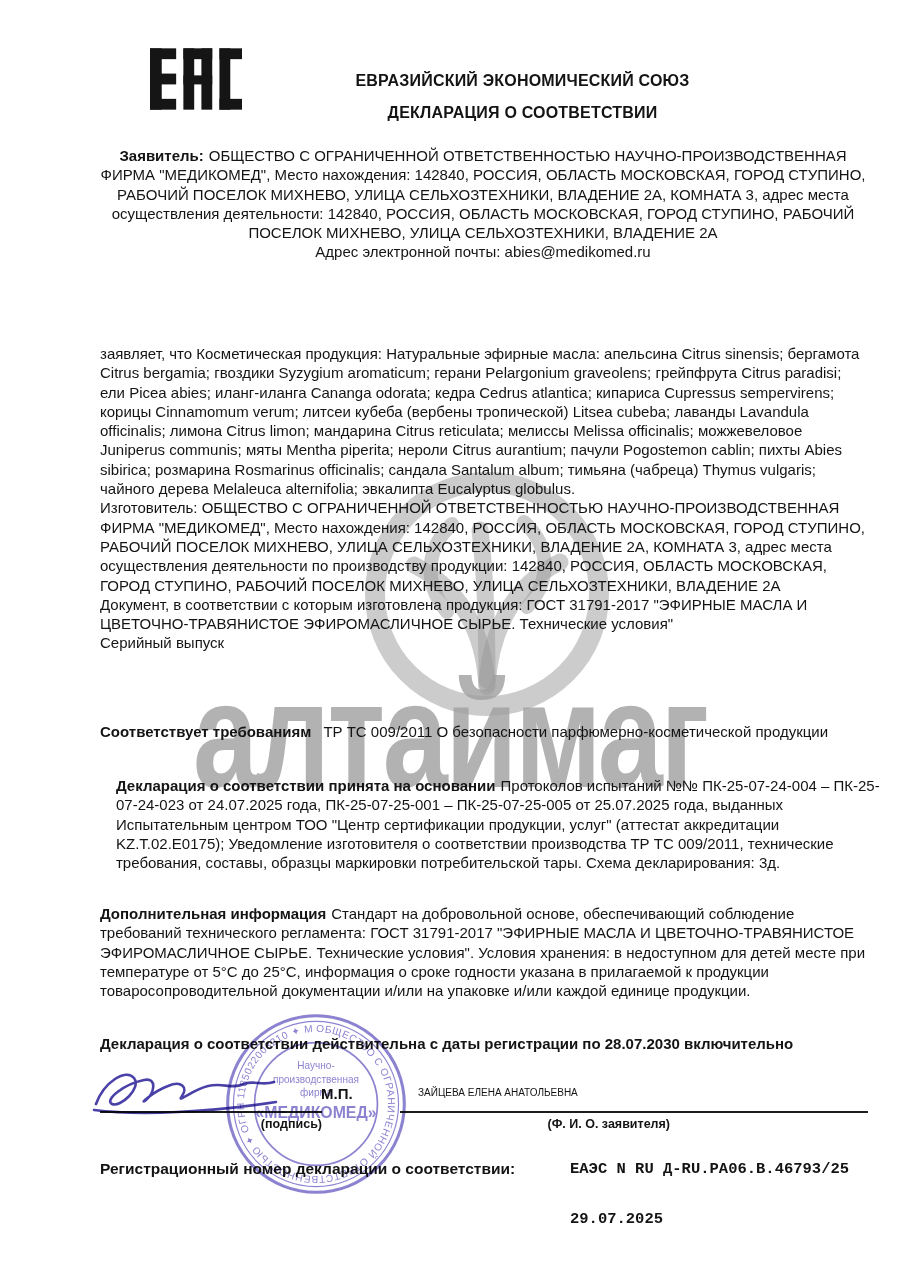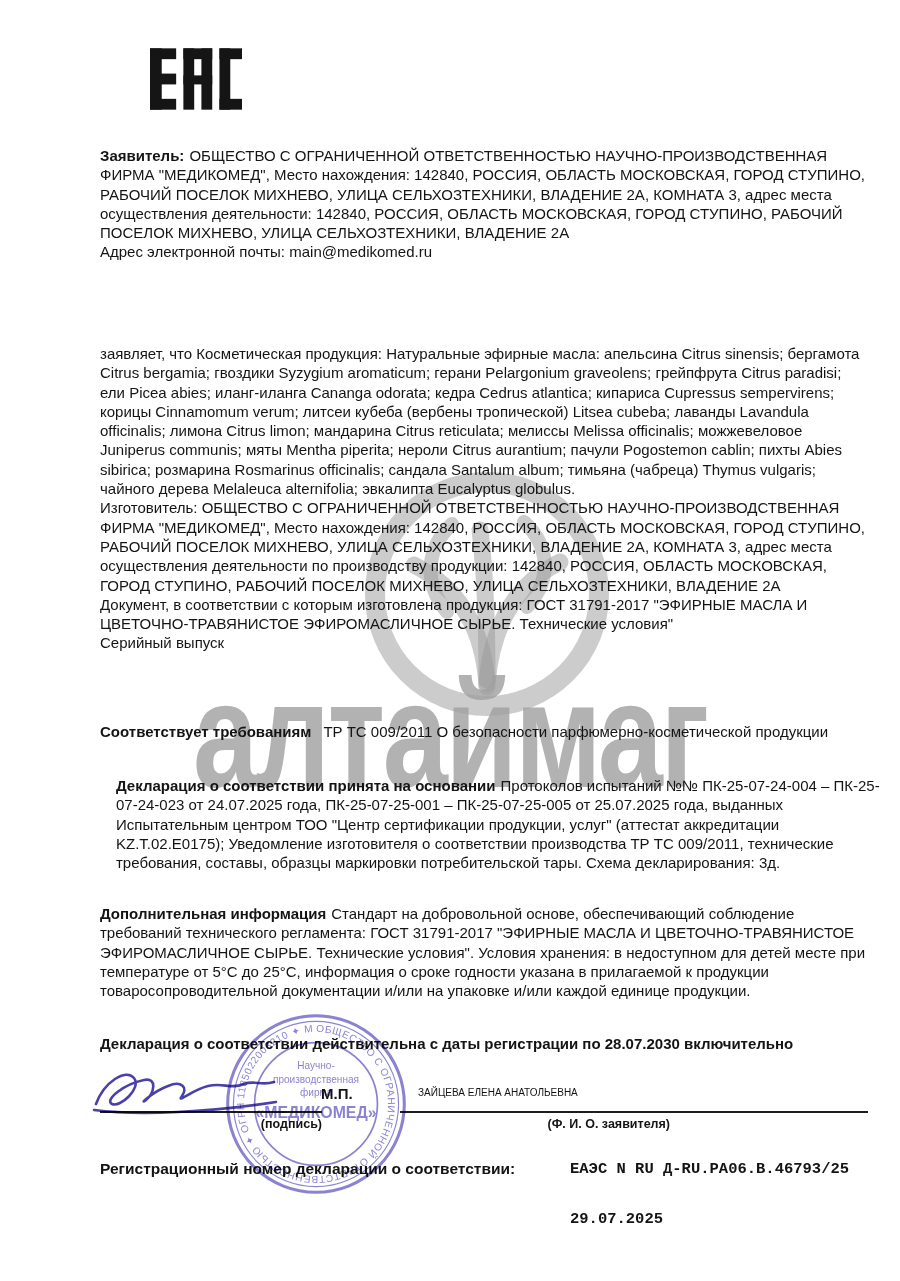--- a/index.html
+++ b/index.html
@@ -54,24 +54,26 @@
         <rect x="0" y="56" width="29" height="12"></rect>
       <rect x="37" y="0" width="12" height="68"></rect>
         <rect x="57" y="0" width="12" height="68"></rect>
       <rect x="37" y="0" width="32" height="12"></rect>
         <rect x="37" y="30" width="32" height="10"></rect>
       <rect x="77" y="0" width="12" height="68"></rect>
         <rect x="77" y="0" width="25" height="12"></rect>
       <rect x="77" y="56" width="25" height="12"></rect>
     </svg>
   </div>
+  <div class="abs content title" style="left:185px;top:72px;width:675px;">ЕВРАЗИЙСКИЙ ЭКОНОМИЧЕСКИЙ СОЮЗ</div>
+  <div class="abs content title" style="left:185px;top:104px;width:675px;">ДЕКЛАРАЦИЯ О СООТВЕТСТВИИ</div>
 
-  <div class="abs content para" style="left:100px;top:146px;width:766px;">
+  <div class="abs content para" style="left:100px;top:146px;width:766px;text-align:center;">
     <span class="lead">Заявитель:</span><span>ОБЩЕСТВО С ОГРАНИЧЕННОЙ ОТВЕТСТВЕННОСТЬЮ НАУЧНО-ПРОИЗВОДСТВЕННАЯ ФИРМА "МЕДИКОМЕД", Место нахождения: 142840, РОССИЯ, ОБЛАСТЬ МОСКОВСКАЯ, ГОРОД СТУПИНО, РАБОЧИЙ ПОСЕЛОК МИХНЕВО, УЛИЦА СЕЛЬХОЗТЕХНИКИ, ВЛАДЕНИЕ 2А, КОМНАТА 3, адрес места осуществления деятельности: 142840, РОССИЯ, ОБЛАСТЬ МОСКОВСКАЯ, ГОРОД СТУПИНО, РАБОЧИЙ ПОСЕЛОК МИХНЕВО, УЛИЦА СЕЛЬХОЗТЕХНИКИ, ВЛАДЕНИЕ 2А</span>
-    <div>Адрес электронной почты: main@medikomed.ru</div>
+    <div>Адрес электронной почты: abies@medikomed.ru</div>
   </div>
 
 
   <div class="abs content para" style="left:100px;top:344px;width:766px;">
     <div>заявляет, что Косметическая продукция: Натуральные эфирные масла: апельсина Citrus sinensis; бергамота Citrus bergamia; гвоздики Syzygium aromaticum; герани Pelargonium graveolens; грейпфрута Citrus paradisi; ели Picea abies; иланг-иланга Cananga odorata; кедра Cedrus atlantica; кипариса Cupressus sempervirens; корицы Cinnamomum verum; литсеи кубеба (вербены тропической) Litsea cubeba; лаванды Lavandula officinalis; лимона Citrus limon; мандарина Citrus reticulata; мелиссы Melissa officinalis; можжевеловое Juniperus communis; мяты Mentha piperita; нероли Citrus aurantium; пачули Pogostemon cablin; пихты Abies sibirica; розмарина Rosmarinus officinalis; сандала Santalum album; тимьяна (чабреца) Thymus vulgaris; чайного дерева Melaleuca alternifolia; эвкалипта Eucalyptus globulus.</div>
     <div>Изготовитель: ОБЩЕСТВО С ОГРАНИЧЕННОЙ ОТВЕТСТВЕННОСТЬЮ НАУЧНО-ПРОИЗВОДСТВЕННАЯ ФИРМА "МЕДИКОМЕД", Место нахождения: 142840, РОССИЯ, ОБЛАСТЬ МОСКОВСКАЯ, ГОРОД СТУПИНО, РАБОЧИЙ ПОСЕЛОК МИХНЕВО, УЛИЦА СЕЛЬХОЗТЕХНИКИ, ВЛАДЕНИЕ 2А, КОМНАТА 3, адрес места осуществления деятельности по производству продукции: 142840, РОССИЯ, ОБЛАСТЬ МОСКОВСКАЯ, ГОРОД СТУПИНО, РАБОЧИЙ ПОСЕЛОК МИХНЕВО, УЛИЦА СЕЛЬХОЗТЕХНИКИ, ВЛАДЕНИЕ 2А</div>
     <div>Документ, в соответствии с которым изготовлена продукция: ГОСТ 31791-2017 "ЭФИРНЫЕ МАСЛА И ЦВЕТОЧНО-ТРАВЯНИСТОЕ ЭФИРОМАСЛИЧНОЕ СЫРЬЕ. Технические условия"</div>
     <div>Серийный выпуск</div>
   </div>
 

